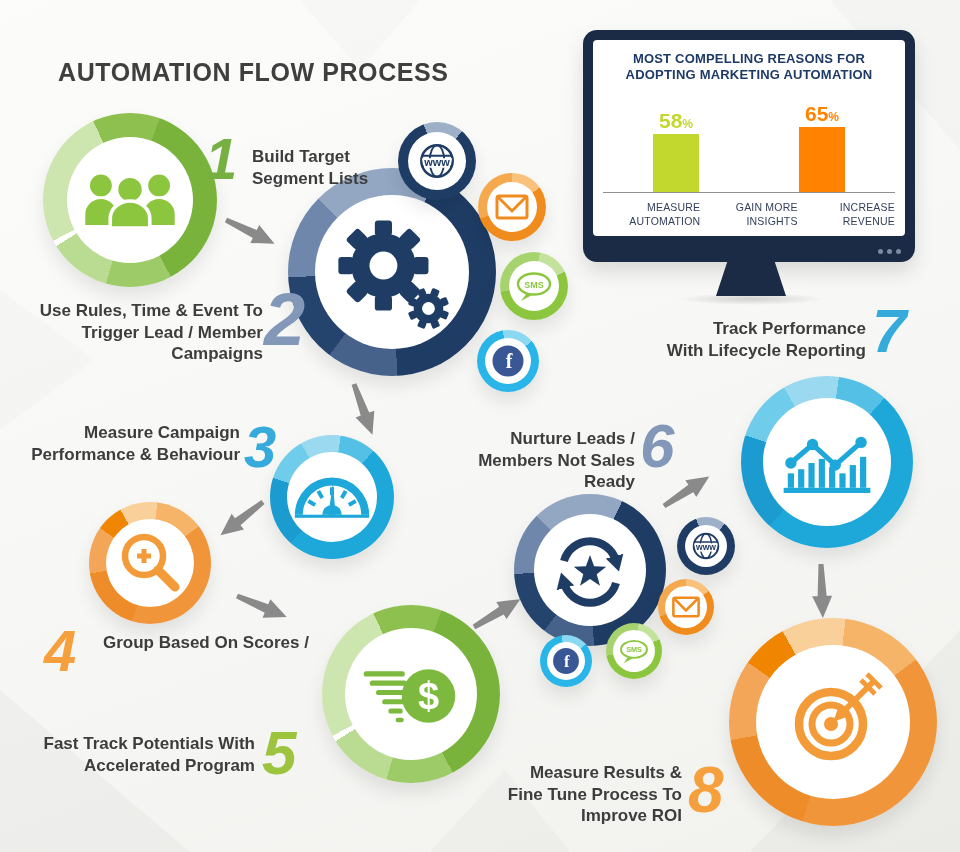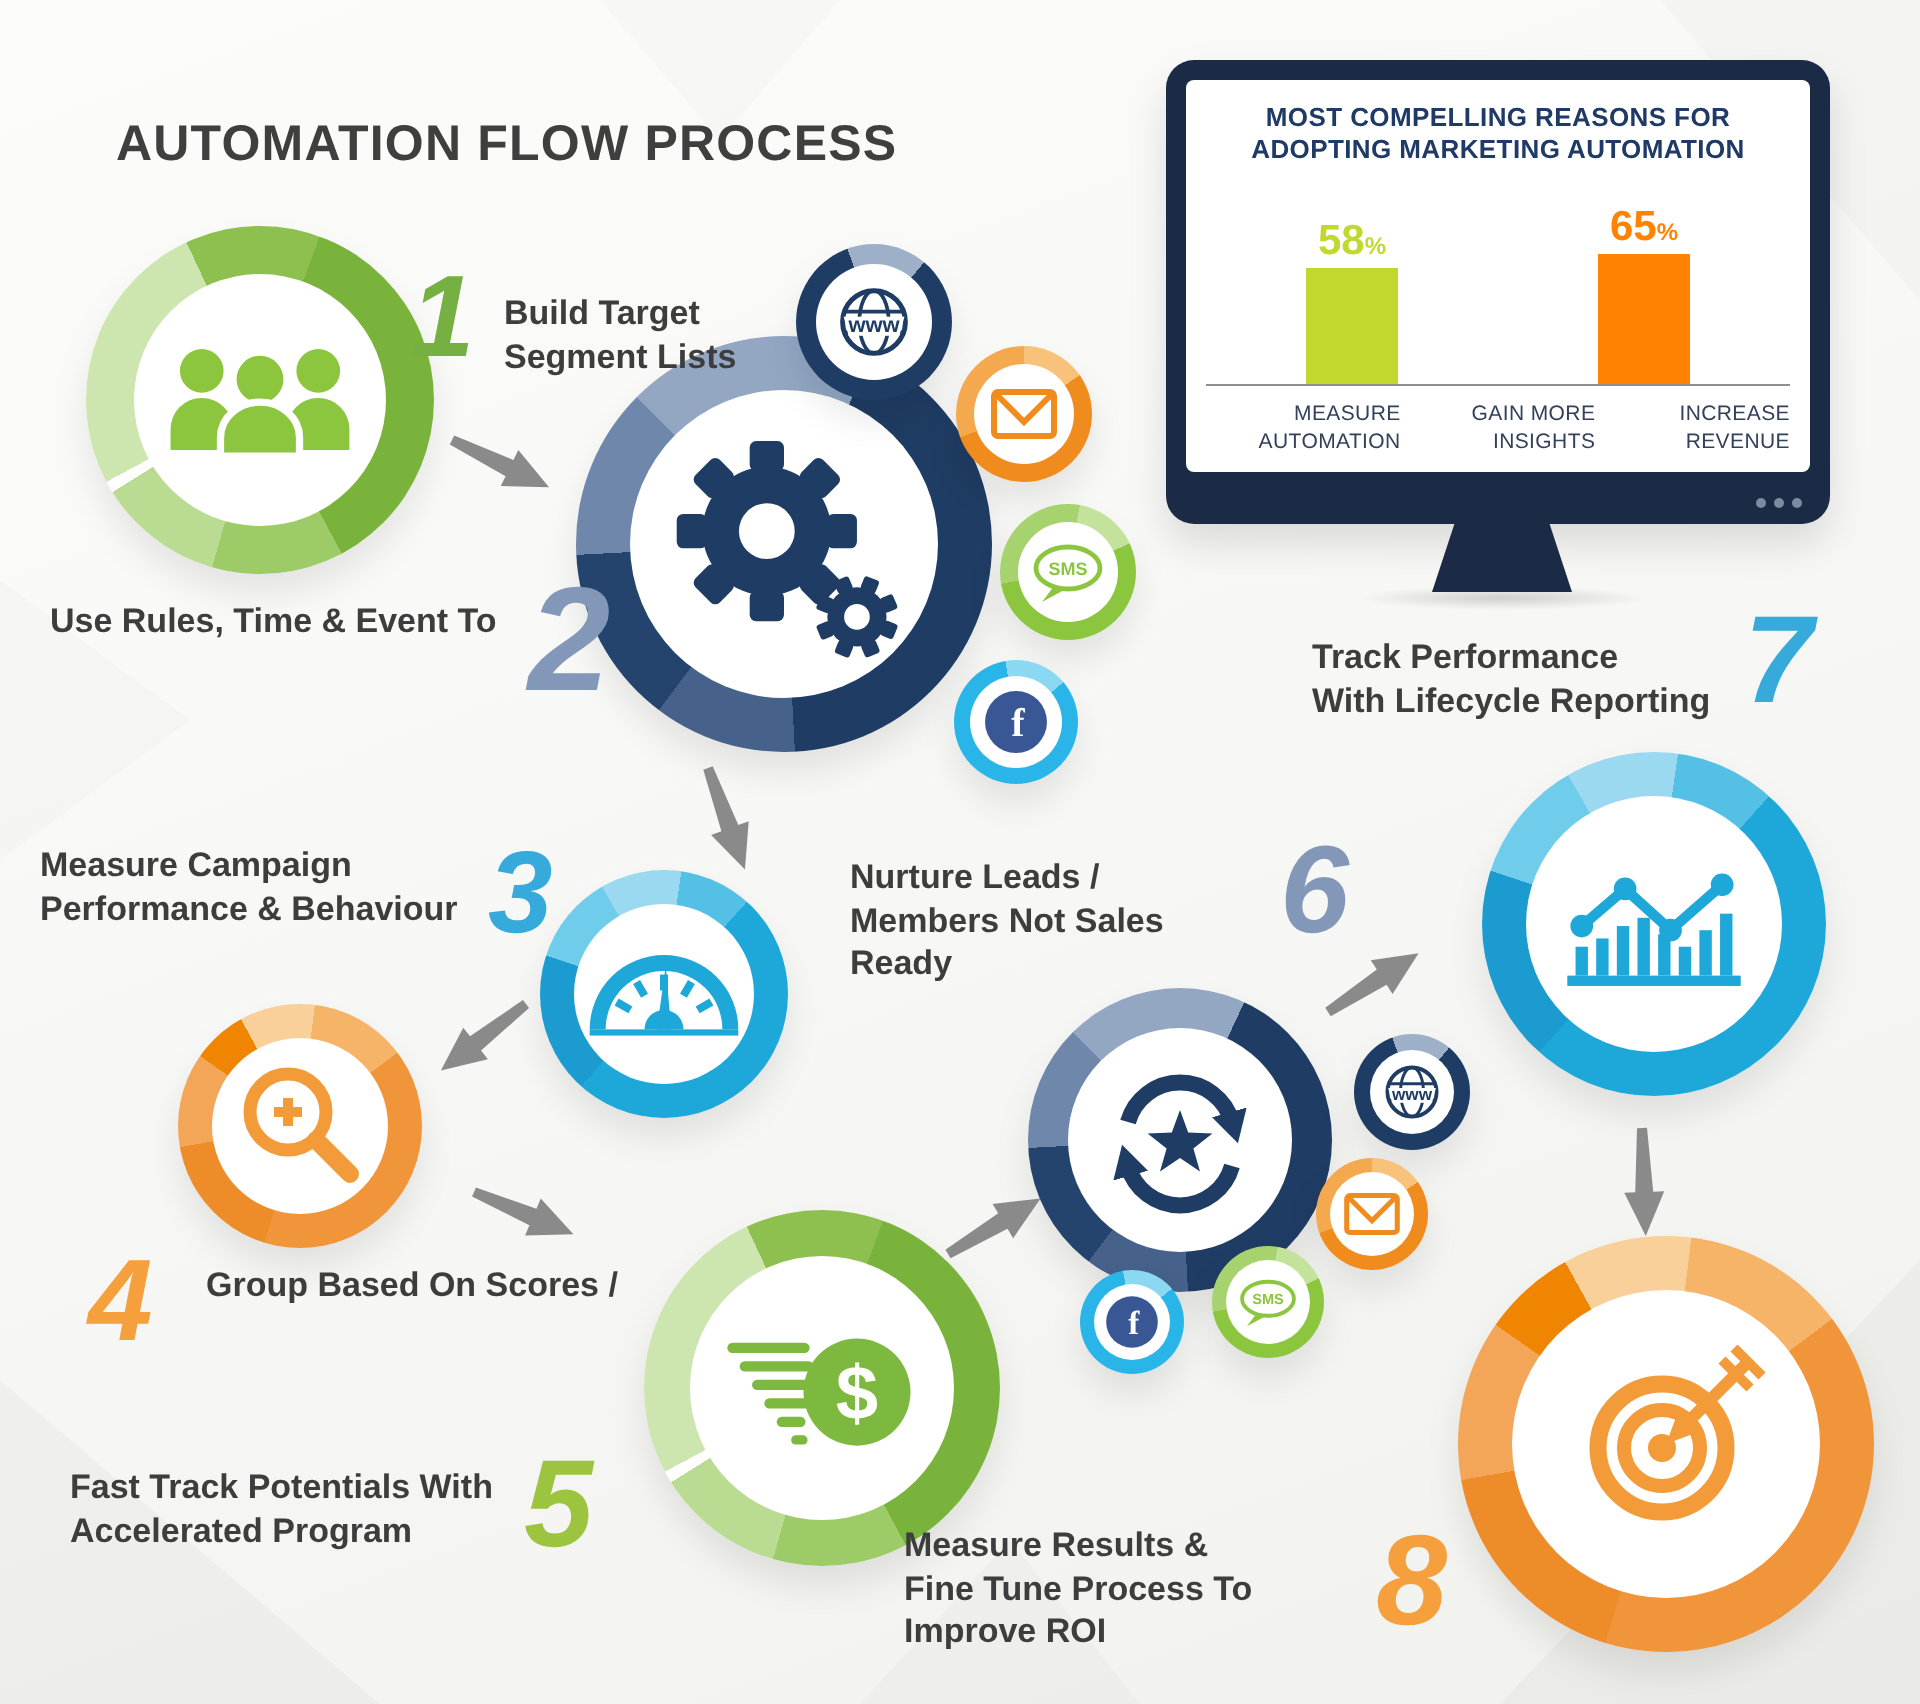--- a/index.html
+++ b/index.html
@@ -18,21 +18,21 @@
   .ring-navy{background:conic-gradient(from -45deg,#93a7c3 0 70deg,#1f3c64 70deg 222deg,#46618a 222deg 262deg,#24446e 262deg 312deg,#6e87ab 312deg 360deg);}
   .ring-cyan{background:conic-gradient(from -30deg,#9bd9f0 0 38deg,#55c0e5 38deg 72deg,#1ea7d9 72deg 252deg,#1b9bd0 252deg 318deg,#6fccea 318deg 360deg);}
   .ring-orange{background:conic-gradient(from -55deg,#ef8500 0 26deg,#f9cf9a 26deg 62deg,#f6b468 62deg 108deg,#f0953a 108deg 252deg,#ed8c28 252deg 315deg,#f3a558 315deg 360deg);}
   .ring-navy-s{background:conic-gradient(from -20deg,#9db0c8 0 60deg,#1f3c64 60deg 360deg);}
   .ring-orange-s{background:conic-gradient(from 0deg,#f9c27a 0 55deg,#f08b1e 55deg 250deg,#f5a94f 250deg 360deg);}
   .ring-green-s{background:conic-gradient(from 10deg,#c3e29c 0 55deg,#8cc63f 55deg 250deg,#a6d36e 250deg 360deg);}
   .ring-cyan-s{background:conic-gradient(from -10deg,#8ad8f2 0 60deg,#29b5e8 60deg 360deg);}
 
   .num{position:absolute;font-weight:bold;font-style:italic;line-height:1;z-index:6;}
   .step-label{position:absolute;font-weight:bold;color:#3d3d3d;font-size:17px;line-height:1.27;z-index:6;}
-  .ta-r{text-align:left;} .ta-l{text-align:left;}
+  .ta-r{text-align:right;} .ta-l{text-align:left;}
 
   
   .monitor{position:absolute;left:583px;top:30px;width:332px;height:232px;background:#1b2b45;
     border-radius:14px;z-index:3;box-shadow:0 10px 20px rgba(0,0,0,.12);}
   .screen{position:absolute;left:10px;top:10px;right:10px;bottom:26px;background:#fff;border-radius:4px;overflow:hidden;}
   .bezel-dots{position:absolute;right:14px;bottom:8px;display:flex;gap:4px;}
   .bezel-dots span{width:5px;height:5px;border-radius:50%;background:#7b8ca1;display:block;}
   .stand-neck{position:absolute;left:716px;top:262px;width:70px;height:34px;background:#1b2b45;
     clip-path:polygon(16% 0,84% 0,100% 100%,0 100%);z-index:3;}
   .stand-shadow{position:absolute;left:678px;top:293px;width:146px;height:12px;border-radius:50%;
@@ -195,20 +195,21 @@
       <svg class="icon-svg" width="36" height="36" viewBox="-18 -18 36 36">
         <circle r="15.5" fill="#3a5795"></circle>
         <text x="1" y="7" text-anchor="middle" font-size="20" font-weight="bold" fill="#ffffff" font-family="Liberation Serif, serif">f</text>
       </svg>
     </div>
   </div>
 
   <div class="num" style="left: 264px; top: 283px; font-size: 74px; color: rgb(131, 152, 184);">2</div>
   <div class="step-label ta-r" style="left:25px;top:300px;width:238px;">
     <div>Use Rules, Time &amp; Event To</div>
+      <div>Trigger Lead / Member Campaigns</div>
   </div>
 
   <div class="donut ring-cyan" style="left:270px;top:435px;width:124px;height:124px;">
     <div class="hole" style="inset:17px;">
       <svg class="icon-svg" width="82" height="46" viewBox="-46 -26 92 52">
         <path d="M-42,20 A42,42 0 0 1 42,20 L33,20 A33,33 0 0 0 -33,20 Z" fill="#1ea7d9"></path>
         <g stroke="#1ea7d9" stroke-width="4.5">
           <line x1="0" y1="-2" x2="0" y2="-11"></line>
           <line x1="11" y1="1" x2="15.5" y2="-6.8"></line>
           <line x1="-11" y1="1" x2="-15.5" y2="-6.8"></line>

